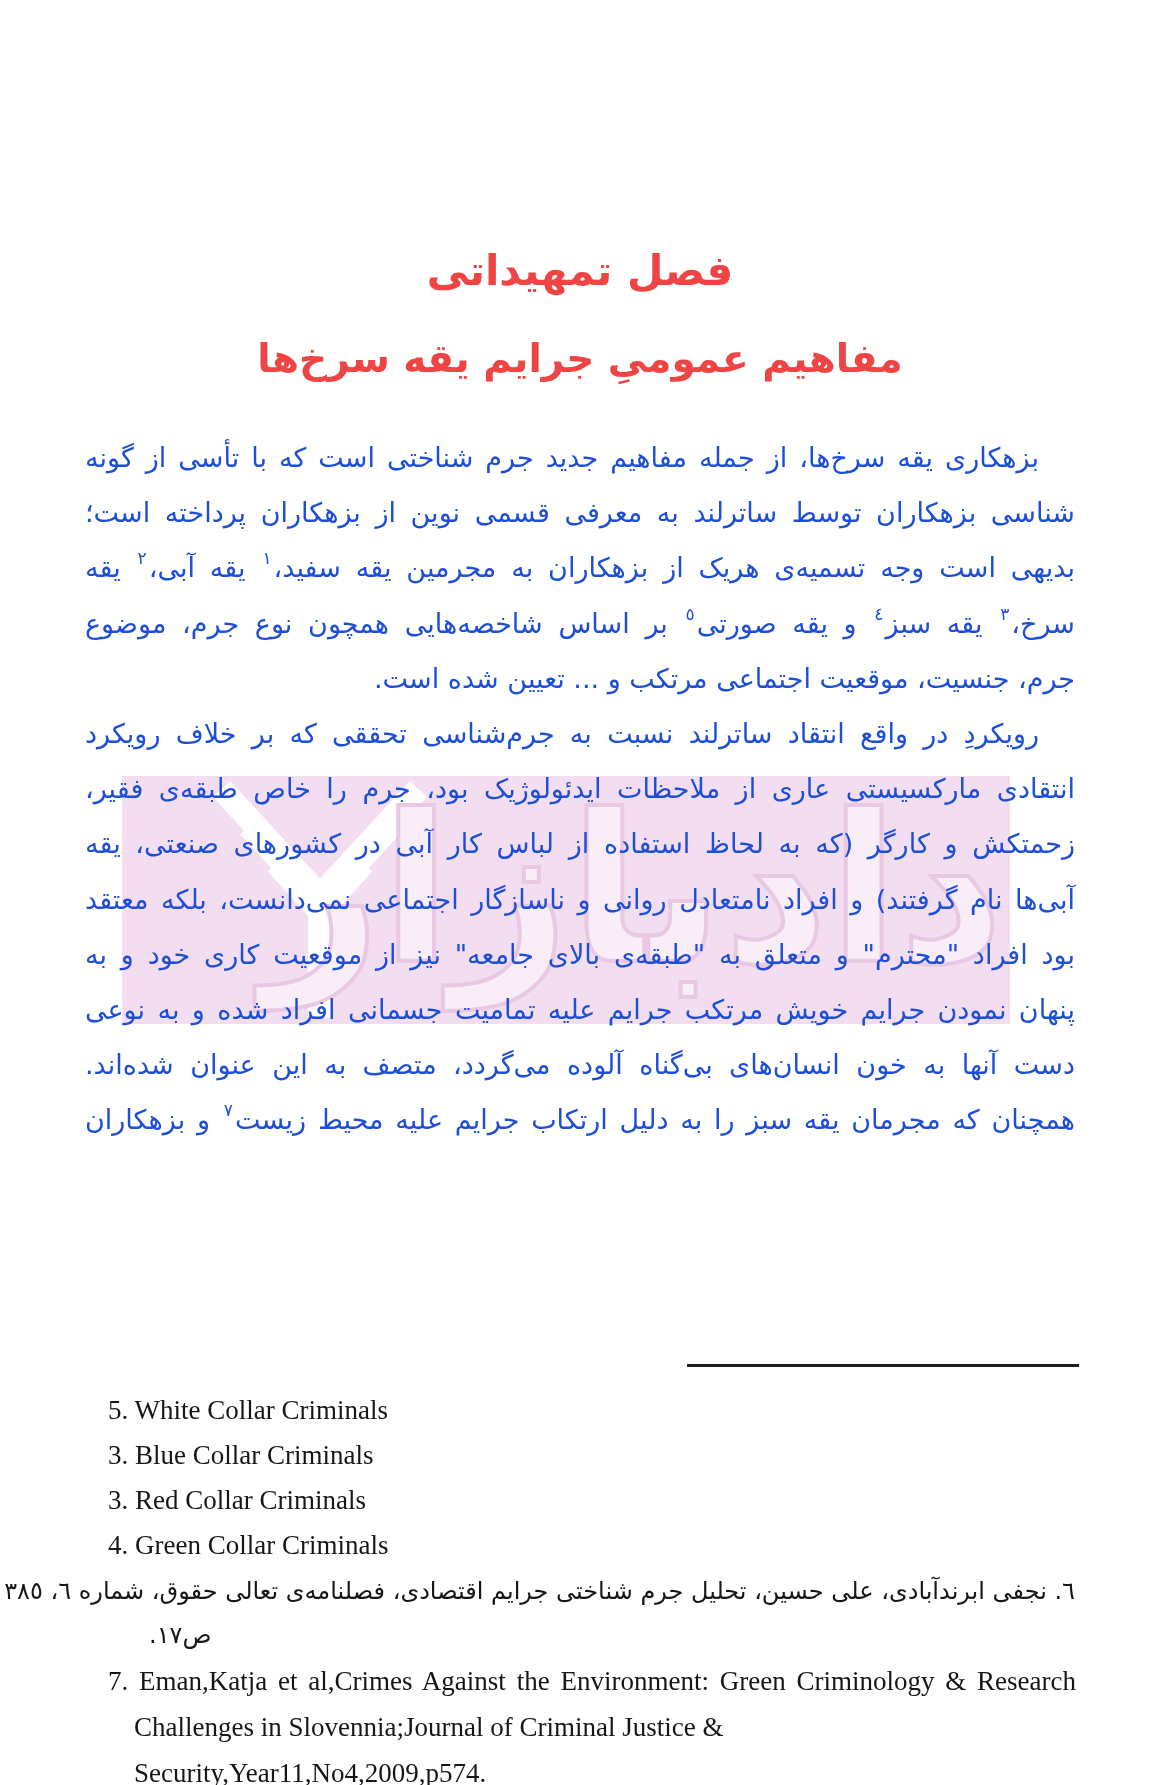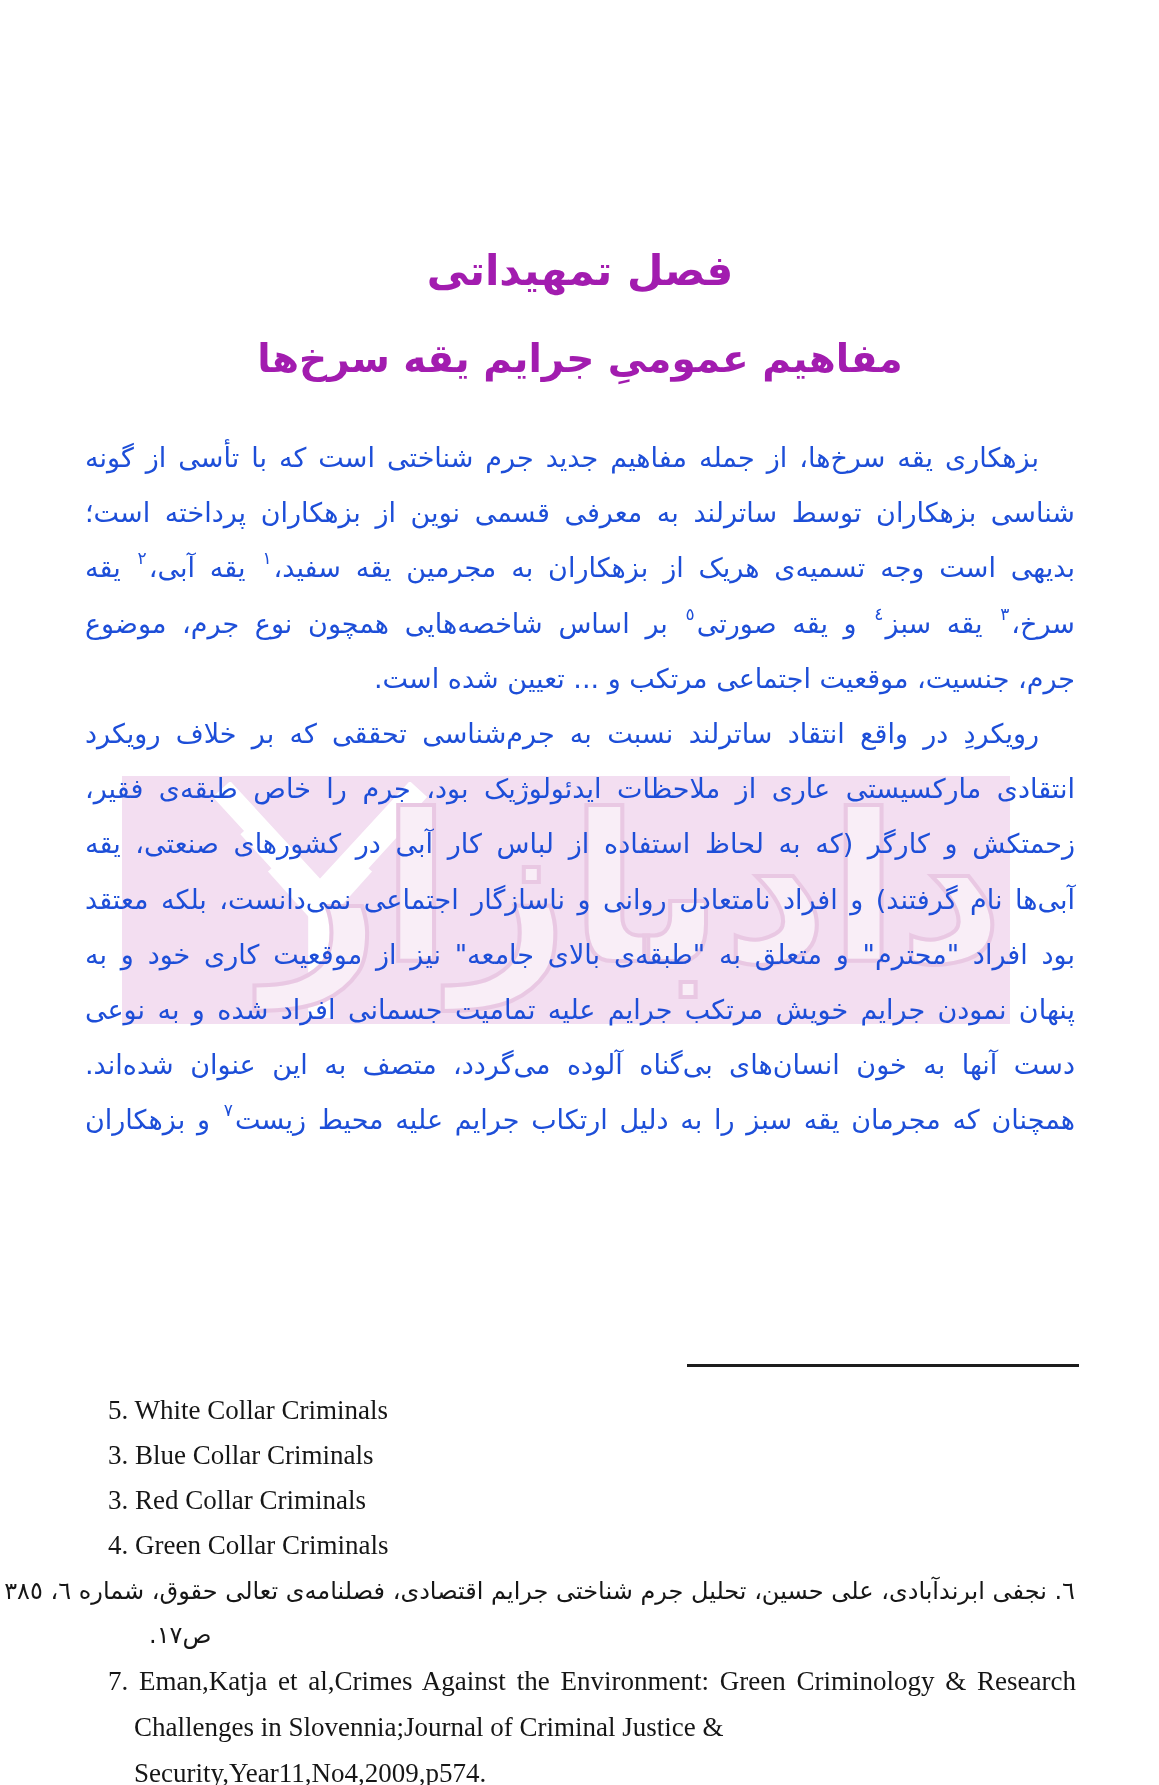--- a/index.html
+++ b/index.html
@@ -40,21 +40,21 @@
     -webkit-text-stroke: 4px #e9c8e3;
   }
 
   
   .chapter-title, .chapter-subtitle {
     position: absolute;
     left: 85px; width: 990px;
     text-align: center;
     direction: rtl;
     font-weight: bold;
-    color: #a21caf;
+    color: #ef4444;
     z-index: 1;
   }
   .chapter-title    { top: 246px; font-size: 42px; }
   .chapter-subtitle { top: 336px; font-size: 39px; }
 
   
   .body-text {
     position: absolute;
     top: 430px; right: 84px;
     width: 990px;

